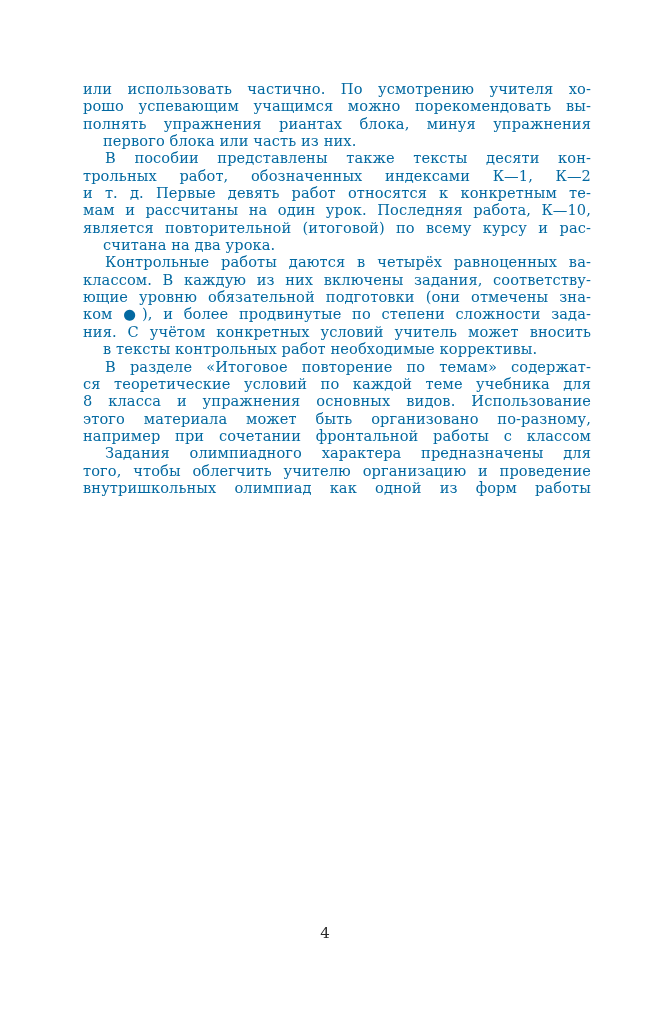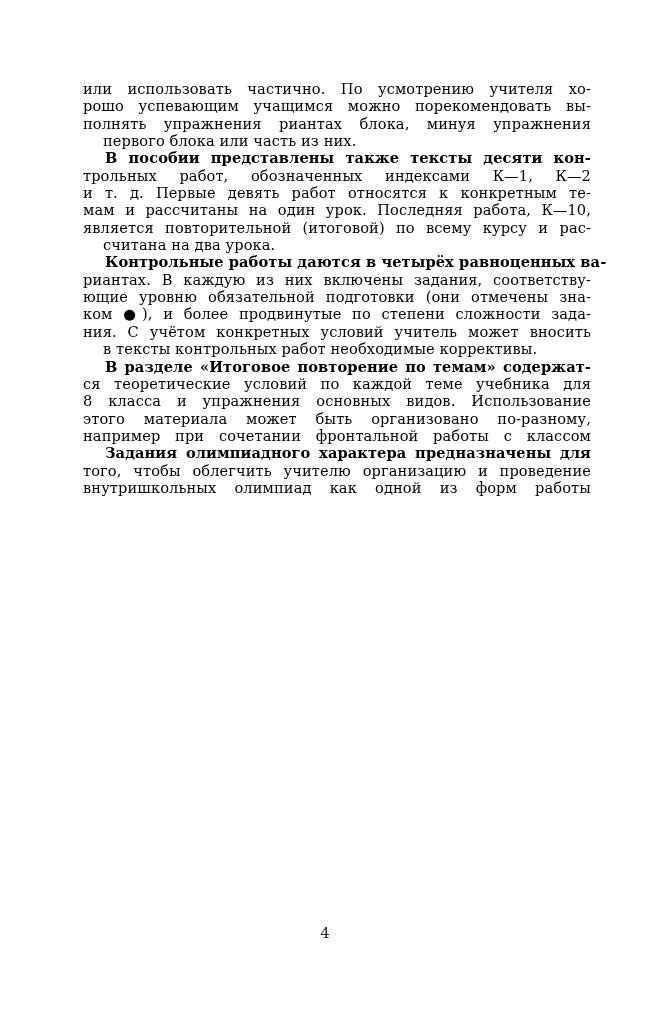--- a/index.html
+++ b/index.html
@@ -1,25 +1,25 @@
 <!DOCTYPE html>
 <html><head>
 <meta charset="utf-8">
 <style>
   html, body { margin: 0; padding: 0; background: #ffffff; }
   body { width: 650px; height: 1010px; position: relative; overflow: hidden; }
   .page {
     position: absolute; left: 83px; top: 80px; width: 508px;
     font-family: "DejaVu Serif", "Liberation Serif", serif;
-    font-size: 14.6px; line-height: 17.35px; color: #000000;
+    font-size: 14.6px; line-height: 17.35px; color: #0369a1;
     letter-spacing: 0.1px;
   }
   .line { display: block; white-space: nowrap; text-align: justify; text-align-last: justify; height: 17.35px; }
   .line.last { text-align-last: left; margin-left: 20px; }
-  .line.indent { padding-left: 22px; font-weight: bold; }
+  .line.indent { padding-left: 22px; }
   .page-number {
     position: absolute; left: 0; width: 650px; top: 924px; text-align: center;
     font-family: "DejaVu Serif", "Liberation Serif", serif; font-size: 15px; color: #2a2a2a;
   }
 </style>
 </head>
 <body>
 
 <div class="page">
 
@@ -34,21 +34,21 @@
     <span class="line indent">В пособии представлены также тексты десяти кон-</span>
     <span class="line">трольных работ, обозначенных индексами К—1, К—2</span>
     <span class="line">и т. д. Первые девять работ относятся к конкретным те-</span>
     <span class="line">мам и рассчитаны на один урок. Последняя работа, К—10,</span>
     <span class="line">является повторительной (итоговой) по всему курсу и рас-</span>
     <span class="line last">считана на два урока.</span>
   </div>
 
   <div>
     <span class="line indent">Контрольные работы даются в четырёх равноценных ва-</span>
-    <span class="line">риантах. В каждую из них включены задания, соответству-</span>
+    <span class="line">классом. В каждую из них включены задания, соответству-</span>
     <span class="line">ющие уровню обязательной подготовки (они отмечены зна-</span>
     <span class="line">ком ●), и более продвинутые по степени сложности зада-</span>
     <span class="line">ния. С учётом конкретных условий учитель может вносить</span>
     <span class="line last">в тексты контрольных работ необходимые коррективы.</span>
   </div>
 
   <div>
     <span class="line indent">В разделе «Итоговое повторение по темам» содержат-</span>
     <span class="line">ся теоретические условий по каждой теме учебника для</span>
     <span class="line">8 класса и упражнения основных видов. Использование</span>

